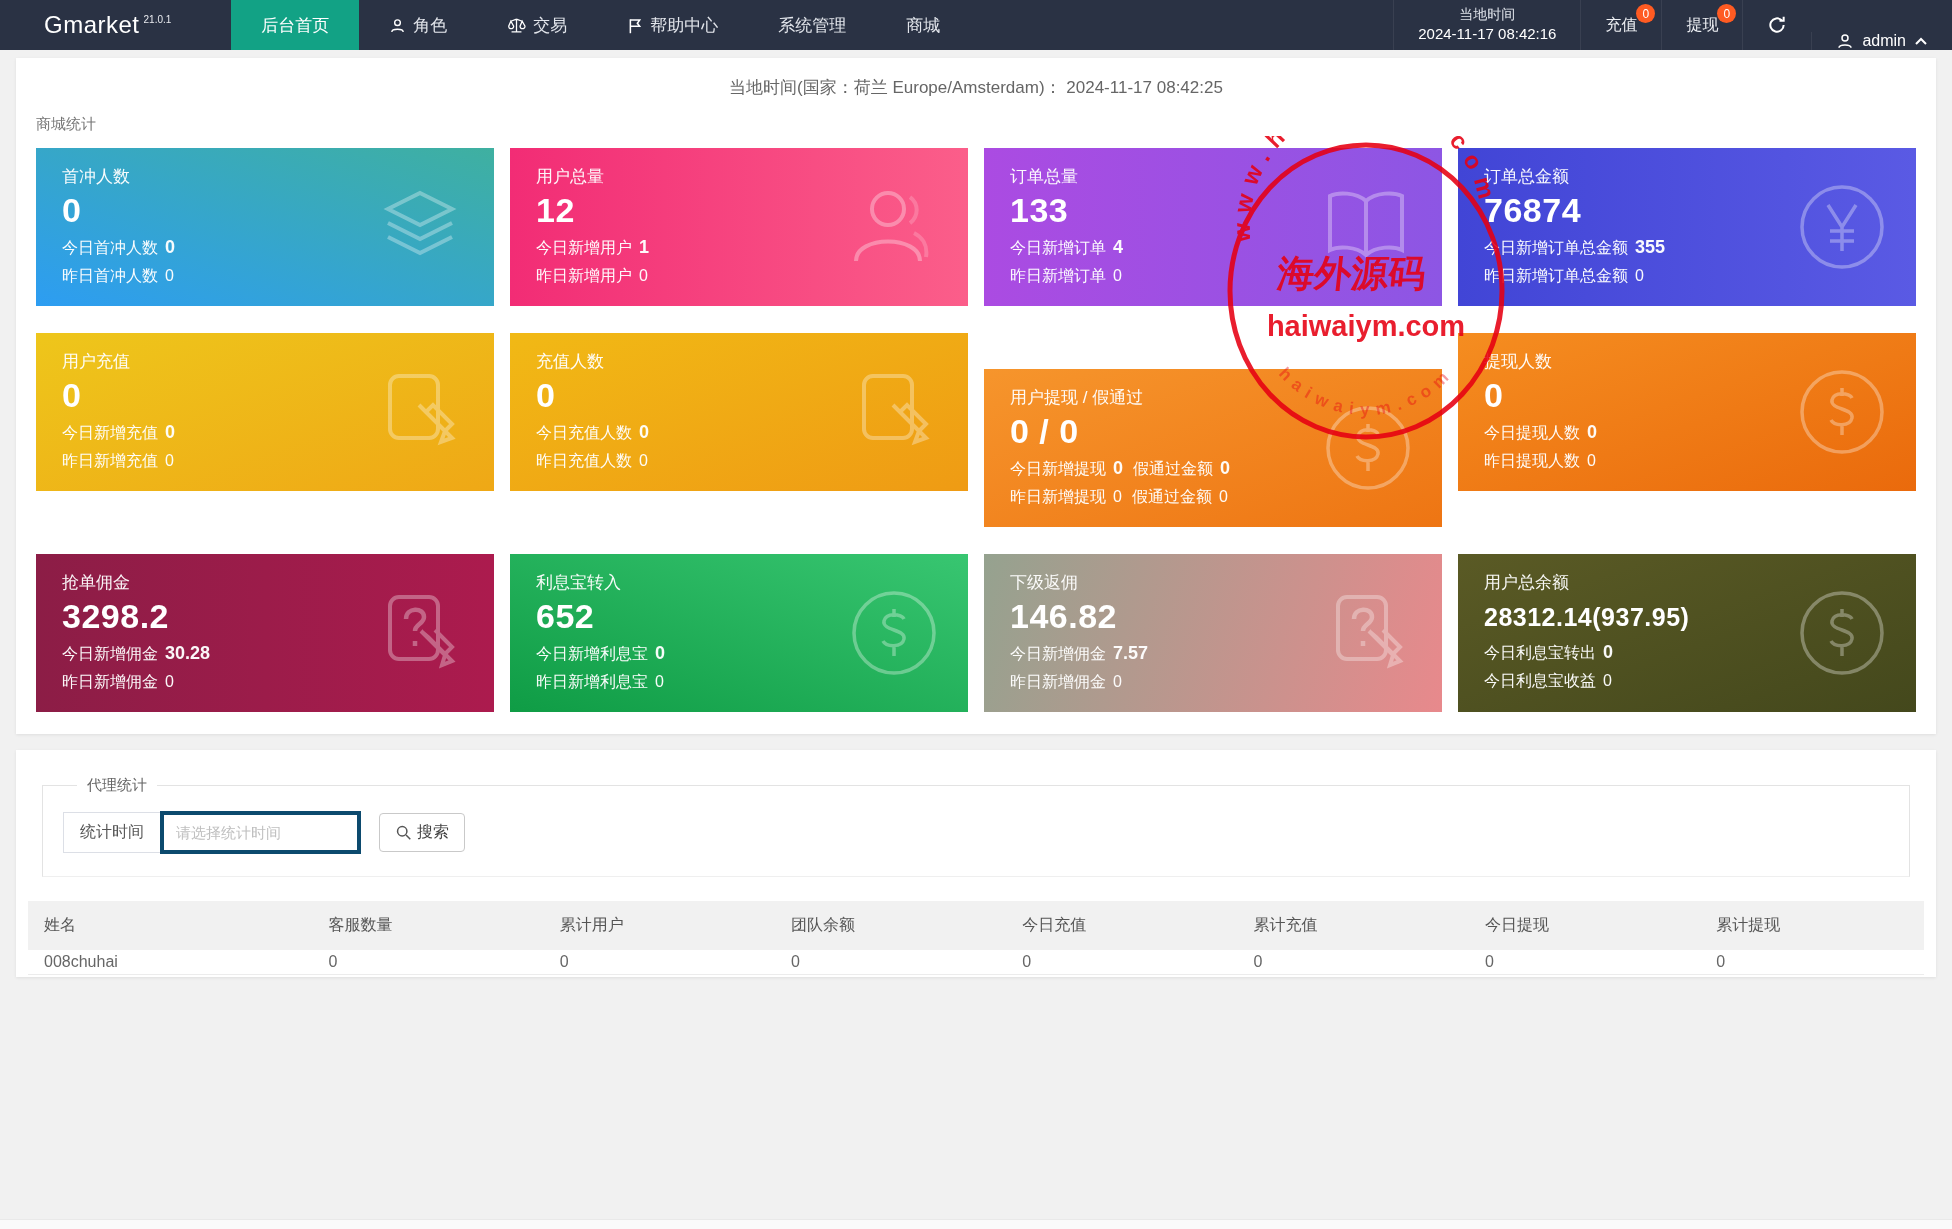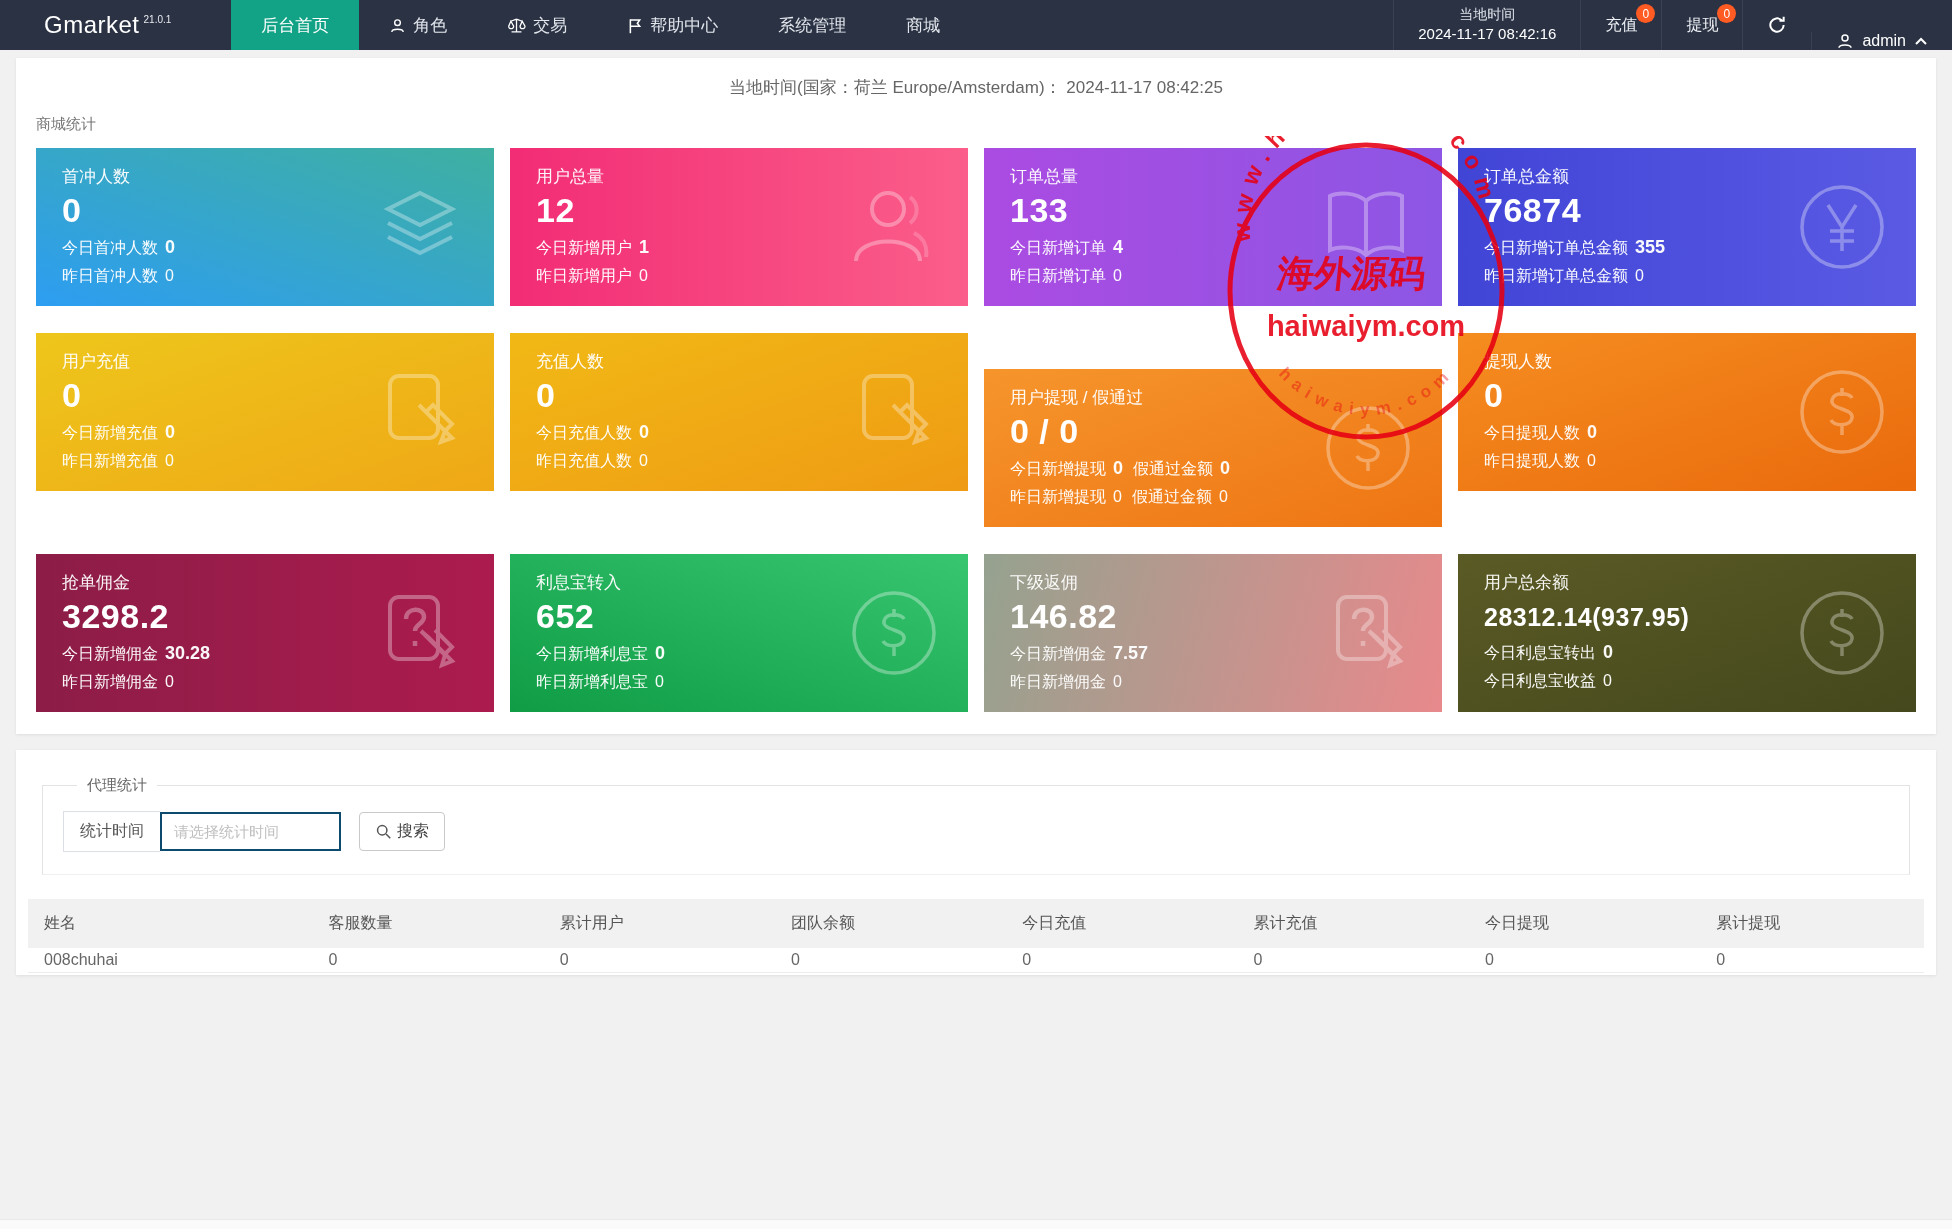--- a/index.html
+++ b/index.html
@@ -71,21 +71,21 @@
     border:1px solid #e3e3e3; border-bottom-color:#efefef;
     margin:0 14px; padding:16px 20px 22px;
   }
   fieldset.agent-box legend { font-size:15px; color:#666; padding:0 10px; margin-left:14px; }
   .filter-row { display:flex; align-items:center; }
   .filter-label {
     border:1px solid #dcdfe6; border-right:none; padding:9px 16px;
     font-size:16px; color:#555; background:#fff; white-space:nowrap;
   }
   .filter-input {
-    border:2px solid #0c4a6e; padding:9px 12px; width:181px; font-size:15px;
+    border:4px solid #0c4a6e; padding:9px 12px; width:201px; font-size:15px;
     color:#333; outline:none; font-family:inherit;
   }
   .filter-input::placeholder { color:#bfbfbf; }
   .search-btn {
     margin-left:18px; display:inline-flex; align-items:center; gap:5px;
     border:1px solid #c9c9c9; background:#fff; border-radius:4px;
     padding:8px 15px; font-size:16px; color:#444; cursor:pointer; font-family:inherit;
   }
   
   .agent-table { width:100%; border-collapse:collapse; margin-top:24px; }

